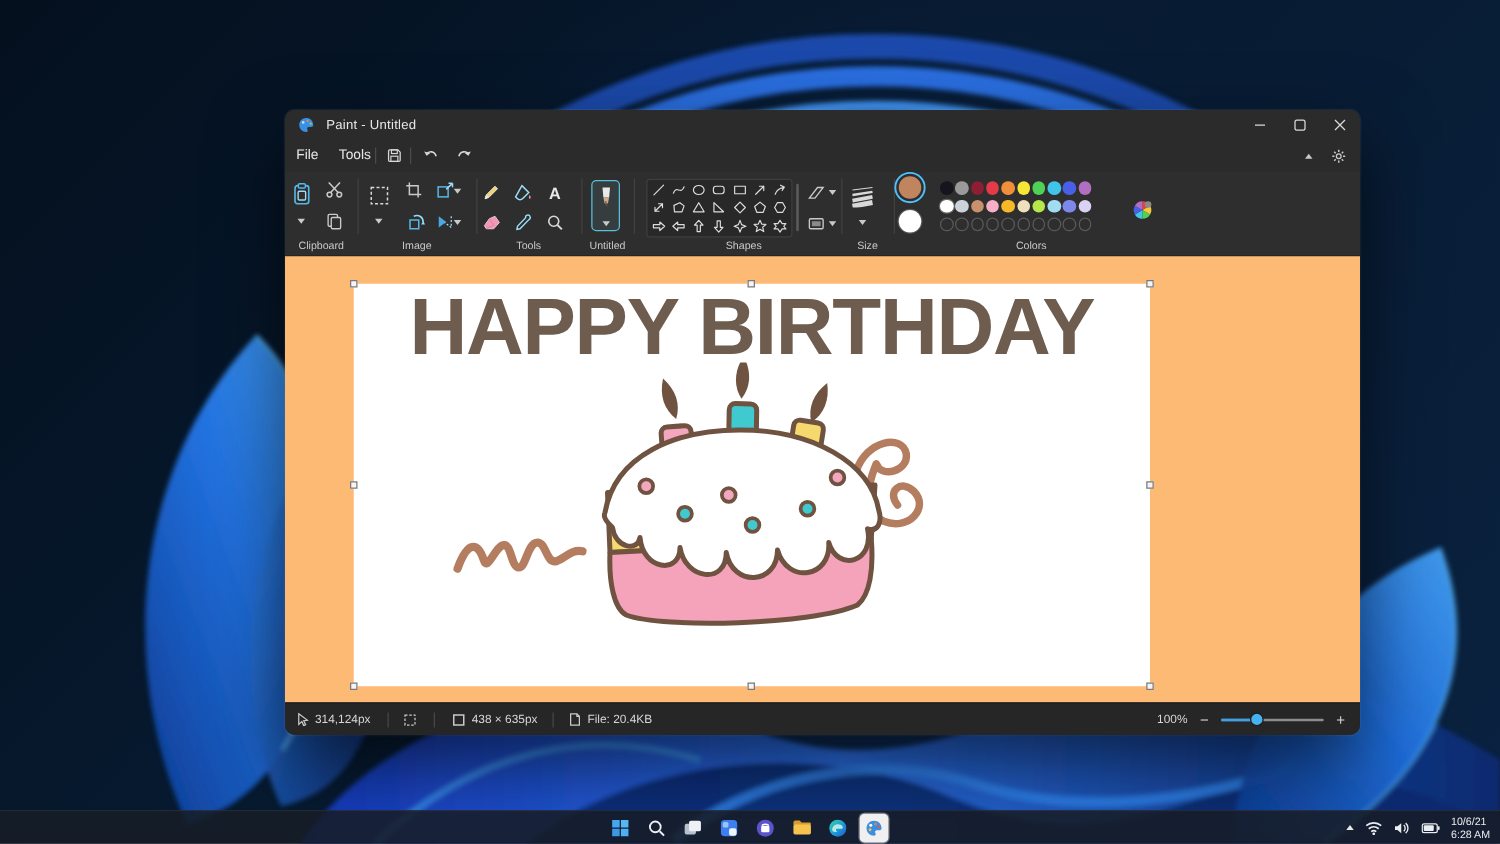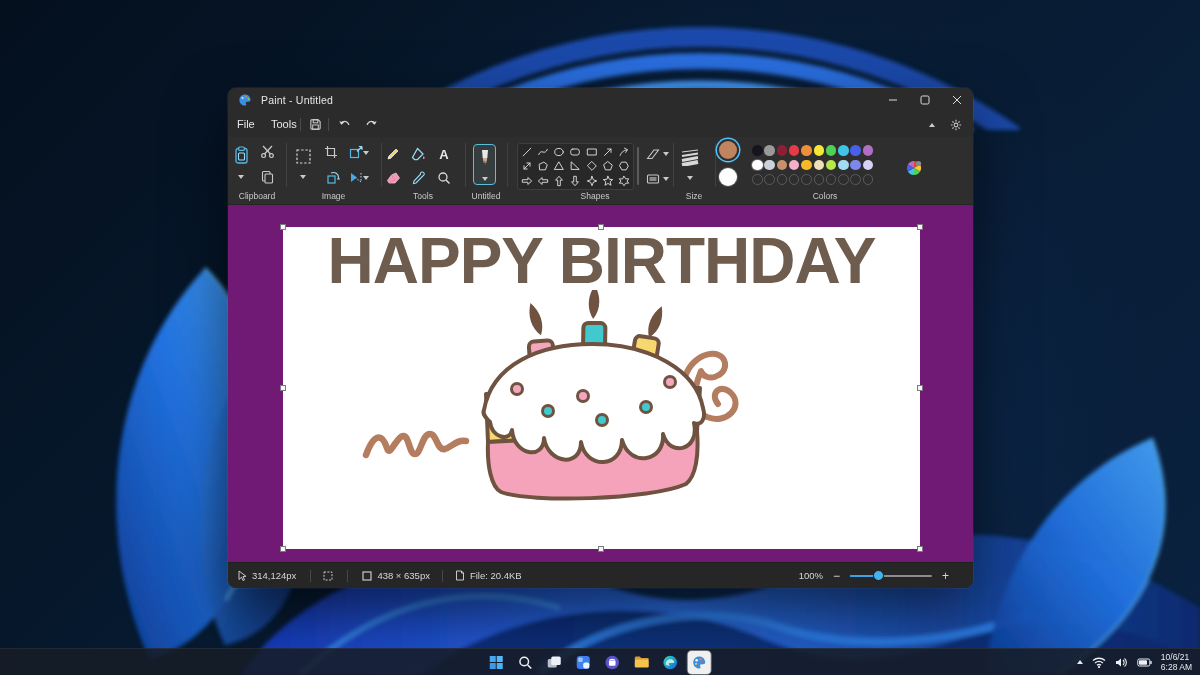--- a/index.html
+++ b/index.html
@@ -1,21 +1,21 @@
 <!DOCTYPE html>
 <html><head>
 <meta charset="utf-8">
 <style>
   * { margin:0; padding:0; box-sizing:border-box; }
   html,body { width:1200px; height:675px; overflow:hidden; font-family:"Liberation Sans",sans-serif; }
   .desktop { position:relative; width:1200px; height:675px; background:linear-gradient(135deg,#04101e 0%,#071a30 45%,#0a2240 100%); overflow:hidden; }
   .wallpaper { position:absolute; inset:0; }
 
   
-  .paint-window { position:absolute; left:228px; top:88px; width:745px; height:500px;
+  .paint-window { position:absolute; left:228px; top:88px; width:860px; height:500px;
     background:#2c2c2c; border-radius:8px; overflow:hidden;
     box-shadow:0 24px 60px rgba(0,0,0,.6), 0 0 0 1px rgba(255,255,255,.07); }
 
   .titlebar { position:absolute; left:0; top:0; width:100%; height:24px; background:#2b2b2b; display:flex; align-items:center; }
   .titlebar .app-logo { margin-left:10px; width:14px; height:14px; }
   .titlebar .title { margin-left:9px; font-size:10.5px; color:#e6e6e6; letter-spacing:.2px; }
   .win-controls { margin-left:auto; display:flex; height:100%; }
   .win-btn { width:32px; height:24px; display:flex; align-items:center; justify-content:center; color:#dcdcdc; cursor:default; }
 
   .menubar { position:absolute; left:0; top:24px; width:100%; height:25px; background:#2b2b2b; }
@@ -35,32 +35,32 @@
   .shapes-grid { position:absolute; left:289px; top:6px; width:117px; height:47px; background:#282828; border:1px solid #3e3e3e; border-radius:3px;
     display:grid; grid-template-columns:repeat(7,1fr); grid-template-rows:repeat(3,1fr); padding:1px; }
   .shape-cell { display:flex; align-items:center; justify-content:center; }
   .shape-cell svg { width:12px; height:12px; stroke:#dcdcdc; fill:none; stroke-width:1.1; stroke-linejoin:round; stroke-linecap:round; }
   .shapes-scroll { position:absolute; left:409px; top:10px; width:2px; height:38px; background:#5c5c5c; border-radius:1px; }
 
   .swatch-big { position:absolute; width:18px; height:18px; border-radius:50%; }
   .swatch { position:absolute; width:10.5px; height:10.5px; border-radius:50%; }
   .swatch.empty { background:transparent; border:1px solid #5a5a5a; }
 
-  .canvas-area { position:absolute; left:0; top:117px; width:100%; height:357px; background:#701a75; }
+  .canvas-area { position:absolute; left:0; top:117px; width:100%; height:357px; background:#fdba74; }
   .paint-canvas { position:absolute; left:55px; top:22px; width:637px; height:322px; background:#ffffff; }
   .handle { position:absolute; width:6px; height:6px; background:#f5f5f5; border:1px solid #7a7a7a; }
   .banner-text { position:absolute; left:0; top:4px; width:100%; text-align:center; font-size:64px; font-weight:700; letter-spacing:-1px; line-height:60px; color:#6e5c4e; white-space:nowrap; }
   .cake { position:absolute; left:77px; top:63px; width:420px; height:230px; }
 
   .statusbar { position:absolute; left:0; bottom:0; width:100%; height:26px; background:#262626; border-top:1px solid #1f1f1f;
     display:flex; align-items:center; font-size:9.5px; color:#d6d6d6; }
   .sb-item { display:flex; align-items:center; gap:5px; }
   .sb-sep { width:1px; height:12px; background:#474747; }
   .sb-icon svg { display:block; }
-  .zoom-area { margin-left:auto; display:flex; align-items:center; gap:10px; padding-right:24px; }
+  .zoom-area { margin-left:auto; display:flex; align-items:center; gap:10px; padding-right:12px; }
   .zoom-track { position:relative; width:82px; height:2px; background:#8c8c8c; border-radius:1px; }
   .zoom-fill { position:absolute; left:0; top:0; height:2px; width:28px; background:#3aa0e8; }
   .zoom-thumb { position:absolute; left:23px; top:-4.5px; width:11px; height:11px; border-radius:50%; background:#45b3ef; border:1.5px solid #1d1d1d; }
   .zoom-btn { color:#d6d6d6; font-size:12px; line-height:10px; }
 
   
   .taskbar { position:absolute; left:0; bottom:0; width:100%; height:27px; background:rgba(23,28,39,.88);
     border-top:1px solid rgba(255,255,255,.06); display:flex; align-items:center; }
   .tb-center { position:absolute; left:50%; transform:translateX(-51%); display:flex; align-items:center; gap:6px; }
   .tb-btn { width:23px; height:23px; border-radius:4px; display:flex; align-items:center; justify-content:center; }

